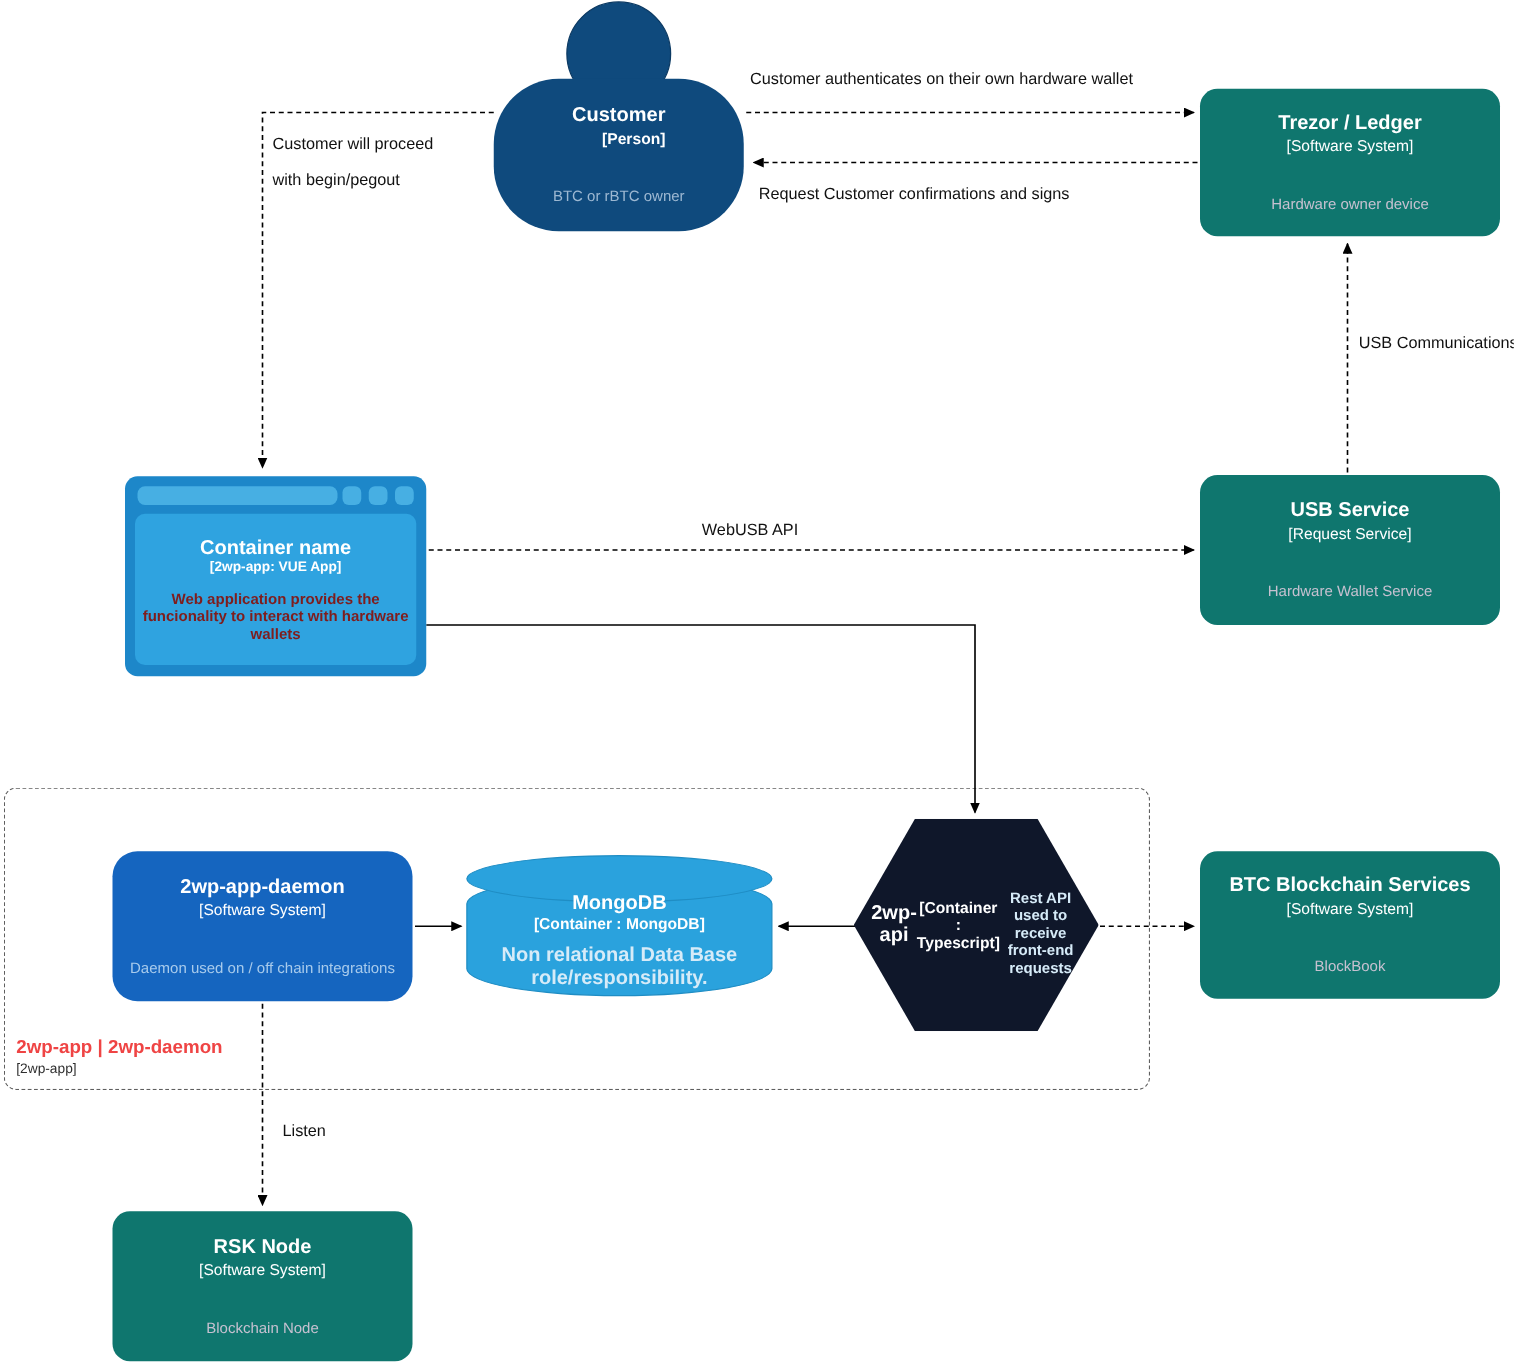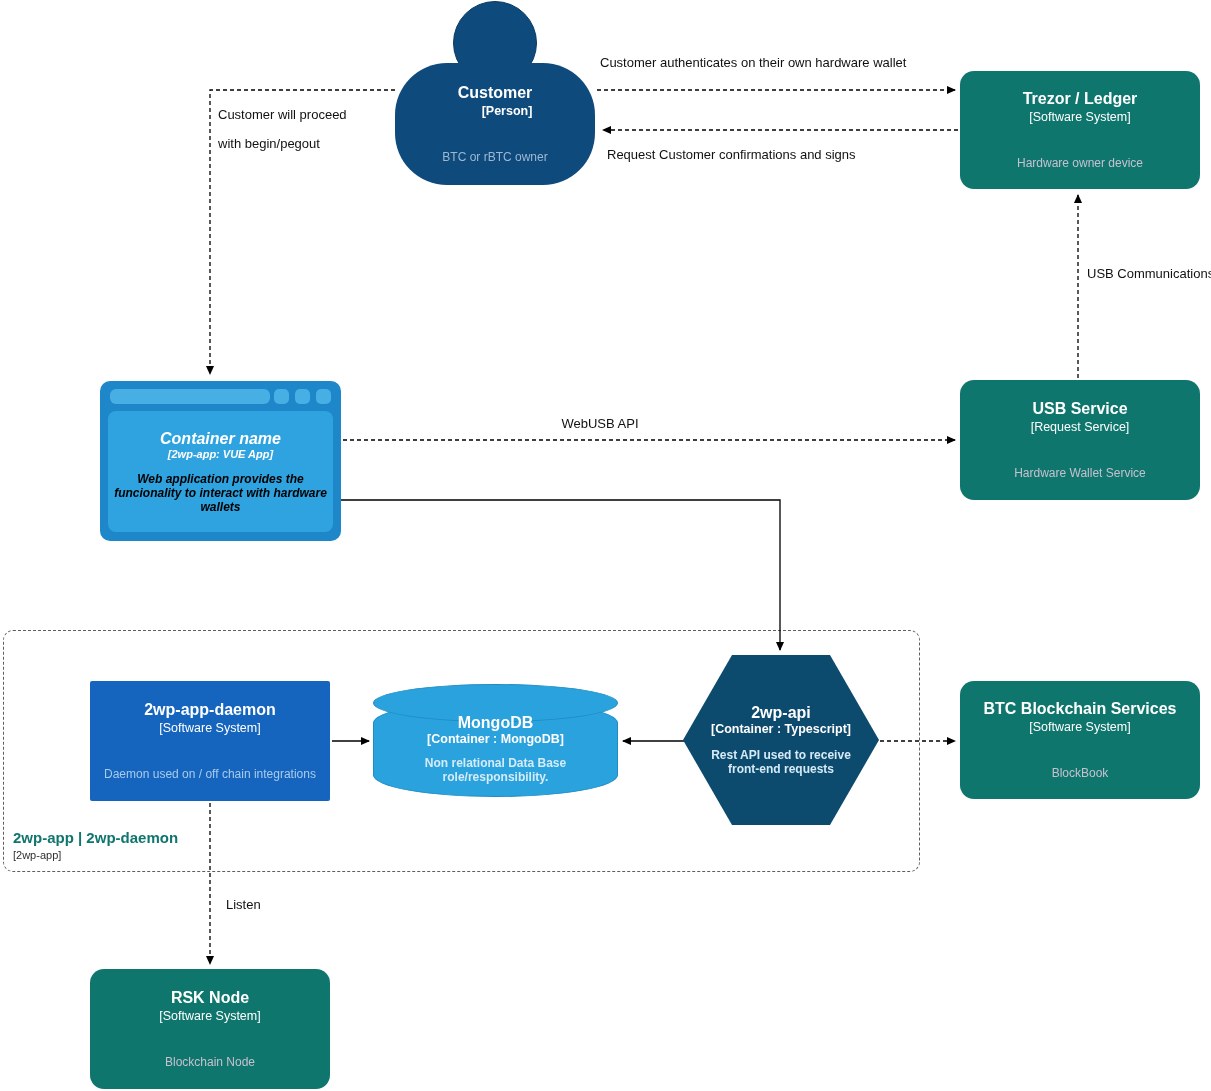--- a/index.html
+++ b/index.html
@@ -27,50 +27,50 @@
                border:1px solid #0c3a63;z-index:2;}
   .person-body{background:#0f4a7d;border-radius:52px;width:200px;height:122px;z-index:3;}
   .person-body .desc{color:#9db8d2;}
 
   
   .browser{background:#1d87c9;border-radius:10px;width:241px;height:160px;z-index:2;box-sizing:border-box;}
   .browser .bar{position:absolute;left:10px;top:8px;height:15px;width:160px;background:#47afe3;border-radius:6px;}
   .browser .btn{position:absolute;top:8px;width:15px;height:15px;background:#47afe3;border-radius:5px;}
   .browser .panel{position:absolute;left:8px;right:8px;top:30px;bottom:9px;background:#2fa3e0;
                   border-radius:8px;display:flex;flex-direction:column;align-items:center;
-                  justify-content:center;text-align:center;color:#fff;padding:0 6px;box-sizing:border-box;font-style:italic;}
-  .browser .desc{color:#000000;font-weight:bold;margin-top:12px;}
+                  justify-content:center;text-align:center;color:#fff;padding:0 6px;box-sizing:border-box;}
+  .browser .desc{color:#7f1d1d;font-weight:bold;margin-top:12px;}
 
   
-  .bluebox{background:#1565bf;border-radius:2px;width:240px;height:120px;}
+  .bluebox{background:#1565bf;border-radius:20px;width:240px;height:120px;}
   .bluebox .desc{color:#a8cbec;}
 
   
   .cyl{width:245px;height:113px;z-index:2;}
   .cyl .bodyshape{position:absolute;left:0;top:17px;width:245px;height:96px;background:#2aa2dd;
                   border:1px solid #1f8dc4;border-radius:122px/22px;box-sizing:border-box;}
   .cyl .rim{position:absolute;left:0;top:0;width:245px;height:38px;background:#2aa2dd;
             border:1px solid #1f8dc4;border-radius:50%;box-sizing:border-box;}
   .cyl .txt{position:absolute;left:0;top:30px;width:245px;display:flex;flex-direction:column;
             align-items:center;text-align:center;color:#fff;}
-  .cyl .desc{color:#d6ebf8;font-weight:bold;margin-top:10px;font-size:12px;}
+  .cyl .desc{color:#d6ebf8;font-weight:bold;margin-top:10px;font-size:16px;}
   .cyl .title{font-weight:bold;font-size:16px;}
   .cyl .type{font-weight:bold;font-size:12.5px;}
 
   
-  .hex{width:196px;height:170px;background:#0c4a6e;z-index:2;
+  .hex{width:196px;height:170px;background:#0f172a;z-index:2;
        clip-path:polygon(25% 0%,75% 0%,100% 50%,75% 100%,25% 100%,0% 50%);
-       display:flex;flex-direction:column;align-items:center;justify-content:center;
+       display:flex;flex-direction:row;align-items:center;justify-content:center;
        text-align:center;color:#fff;padding:0 14px;box-sizing:border-box;}
   .hex .desc{color:#d6ebf8;font-weight:bold;margin-top:12px;}
 
   
   .boundary{left:3px;top:630px;width:917px;height:242px;border:1.5px dashed #5f5f5f;
             border-radius:10px;z-index:0;box-sizing:border-box;}
-  .boundary .btitle{position:absolute;left:9px;top:198px;font-weight:bold;font-size:15px;color:#0f766e;}
+  .boundary .btitle{position:absolute;left:9px;top:198px;font-weight:bold;font-size:15px;color:#ef4444;}
   .boundary .btype{position:absolute;left:9px;top:218px;font-size:11px;color:#2f2f2f;}
 
   
   .elabel{z-index:4;font-size:13px;color:#111;white-space:nowrap;}
 </style>
 </head>
 <body>
 
 <svg class="wires" viewBox="0 0 1211 1091">
   <defs>

